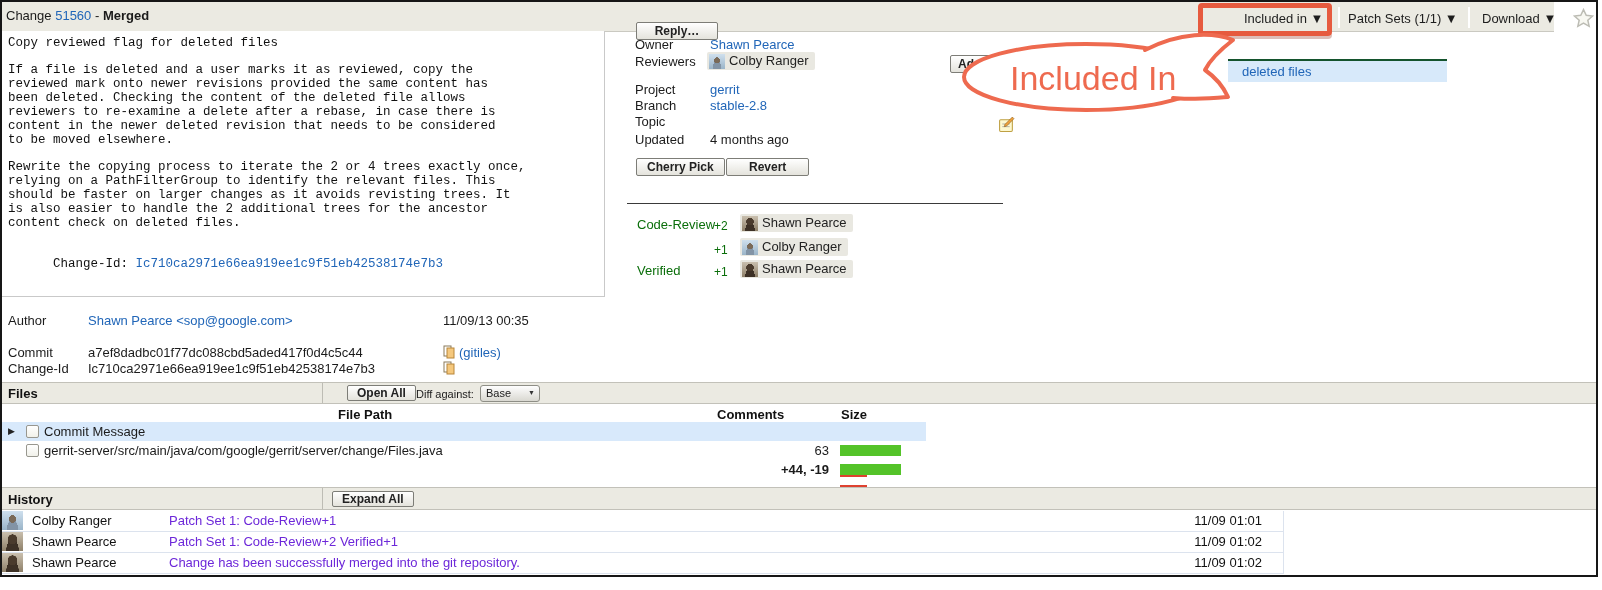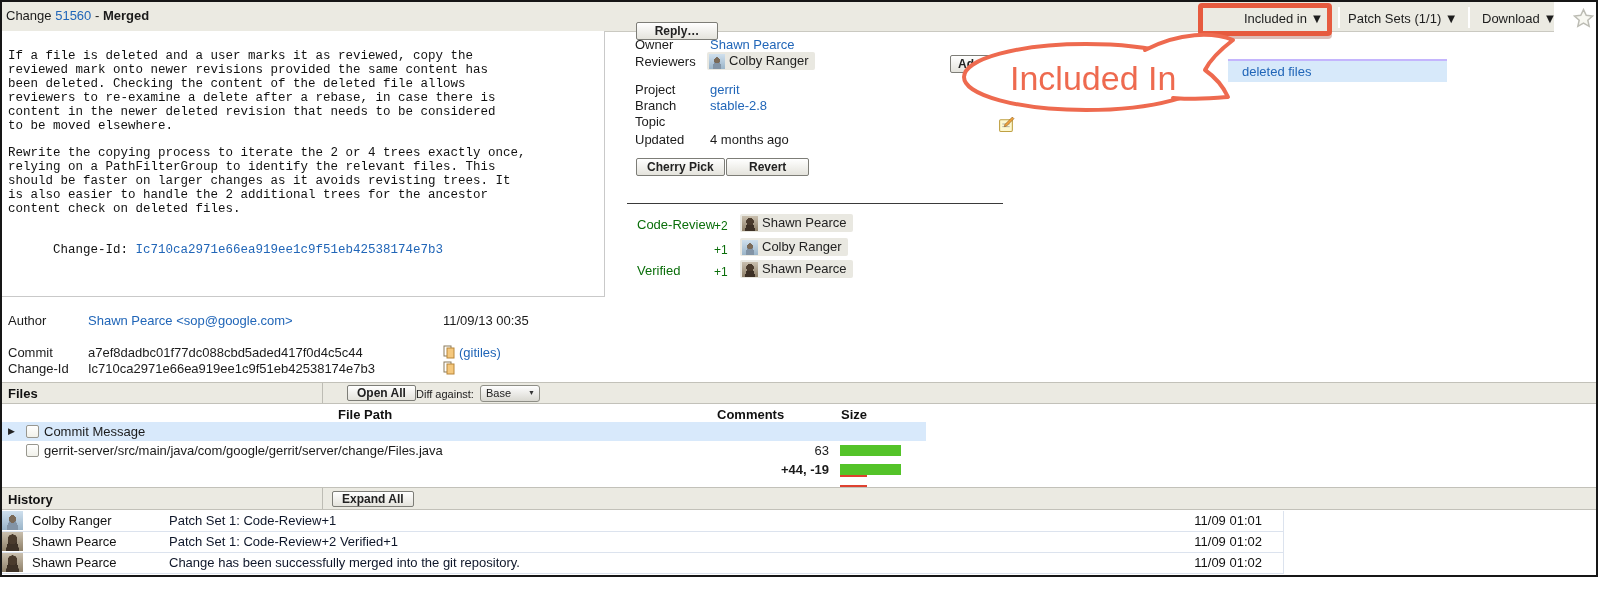--- a/index.html
+++ b/index.html
@@ -56,33 +56,33 @@
   .num-col{position:absolute;left:730px;width:97px;text-align:right;}
   .bar{position:absolute;left:838px;top:4px;height:11px;font-size:0;}
   .bar span{display:inline-block;height:11px;}
   .bar .g{width:61px;background:var(--bar-green,#54c329);}
   .bar .r{width:27px;background:var(--bar-red,#de4130);}
   
   .htable{position:absolute;left:2px;top:511px;width:1282px;border-right:1px solid #dce3ee;box-sizing:border-box;}
   .hrow{position:relative;height:20px;line-height:20px;border-bottom:1px solid #dce3ee;cursor:pointer;}
   .havatar{position:absolute;left:0;top:0;width:21px;height:19px;}
   .hname{position:absolute;left:30px;width:130px;color:#111;}
-  .haction{position:absolute;left:167px;color:#0f172a;}
+  .haction{position:absolute;left:167px;color:#6d28d9;}
   .htime{position:absolute;right:21px;color:#111;}
   
   .select{position:absolute;width:60px;height:17px;border:1px solid #8e8e86;border-radius:3px;
           background:linear-gradient(#fefefe,#d9d8d1);box-sizing:border-box;cursor:pointer;}
   .sel-label{position:absolute;left:5px;top:1px;font-size:11px;}
   .sel-arrow{position:absolute;right:4px;top:3px;font-size:7px;color:#333;}
   
   .hl-box{position:absolute;left:1198px;top:3px;width:134px;height:33px;box-sizing:border-box;
           border:5px solid var(--highlight-border,#e65a3e);border-radius:4px;
           box-shadow:0 3px 0 rgba(140,40,20,.30);z-index:25;}
   .bubble-svg{position:absolute;left:955px;top:20px;z-index:30;}
-  .related{position:absolute;left:1228px;top:59px;width:219px;border-top:2px solid #c4b5fd;z-index:1;}
+  .related{position:absolute;left:1228px;top:59px;width:219px;border-top:2px solid #14532d;z-index:1;}
   .related-row{height:21px;line-height:21px;background:#d7e9fa;padding-left:14px;}
   .star-svg{position:absolute;left:1571px;top:6px;cursor:pointer;}
   .sep-line{position:absolute;left:627px;top:203px;width:376px;height:1px;background:#3a3a3a;}
 </style>
 </head>
 <body>
 
 <div class="screen">
 
   <div class="band top-band">
@@ -98,20 +98,21 @@
     <span class="menu-item" style="left:1346px;">Patch Sets (1/1) ▼</span>
     <div class="menu-sep" style="left:1466px;"></div>
     <span class="menu-item" style="left:1480px;">Download ▼</span>
     <div class="menu-sep" style="left:1563px;"></div>
     <svg class="star-svg" width="21" height="21" viewBox="0 0 20 20">
       <polygon points="10,1.5 12.6,7 18.6,7.6 14.1,11.6 15.4,17.5 10,14.4 4.6,17.5 5.9,11.6 1.4,7.6 7.4,7" fill="#f8f8f2" stroke="#bcbcb4" stroke-width="1.4"></polygon>
     </svg>
   </div>
 
   <div class="commit-box">
+    <div class="mono">Copy reviewed flag for deleted files</div>
     <div class="mono mt">If a file is deleted and a user marks it as reviewed, copy the
 reviewed mark onto newer revisions provided the same content has
 been deleted. Checking the content of the deleted file allows
 reviewers to re-examine a delete after a rebase, in case there is
 content in the newer deleted revision that needs to be considered
 to be moved elsewhere.</div>
     <div class="mono mt">Rewrite the copying process to iterate the 2 or 4 trees exactly once,
 relying on a PathFilterGroup to identify the relevant files. This
 should be faster on larger changes as it avoids revisting trees. It
 is also easier to handle the 2 additional trees for the ancestor

